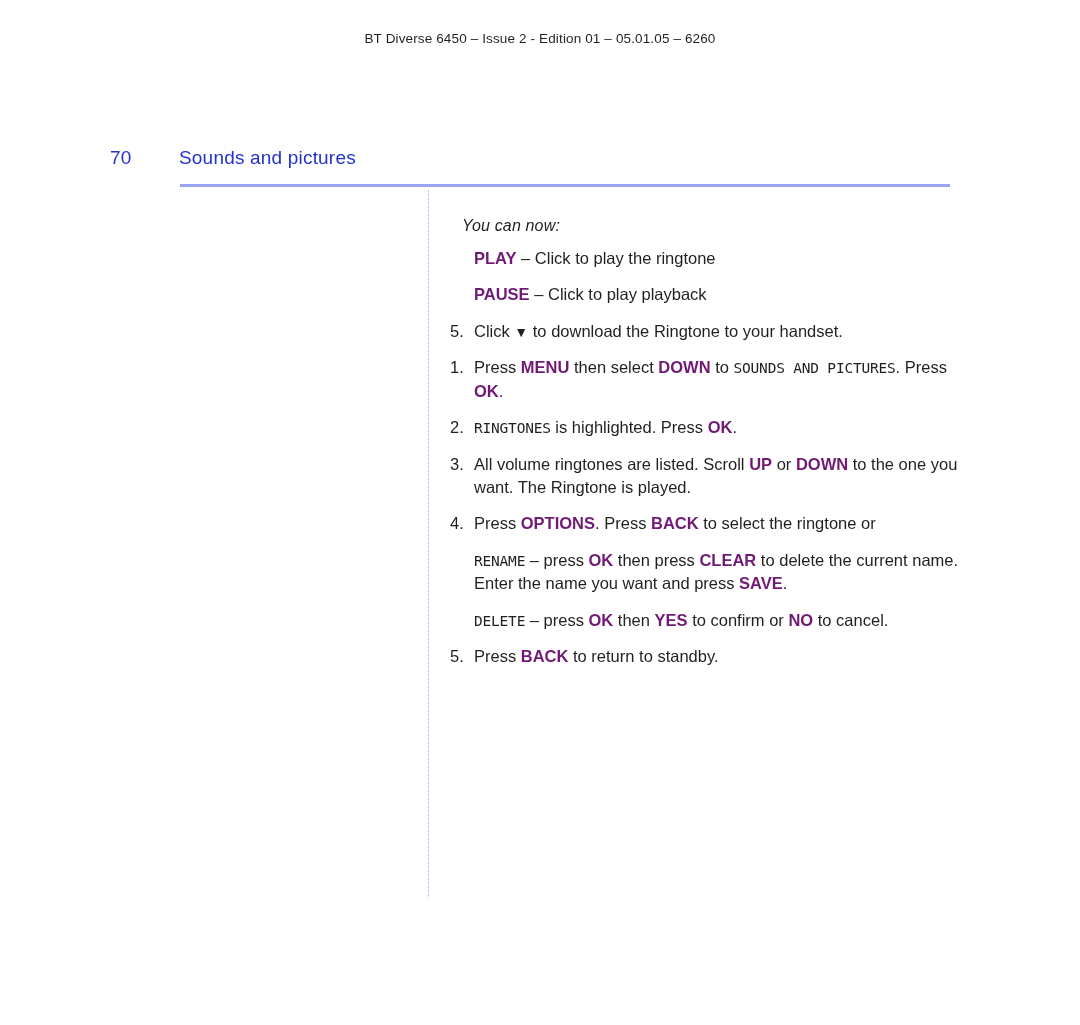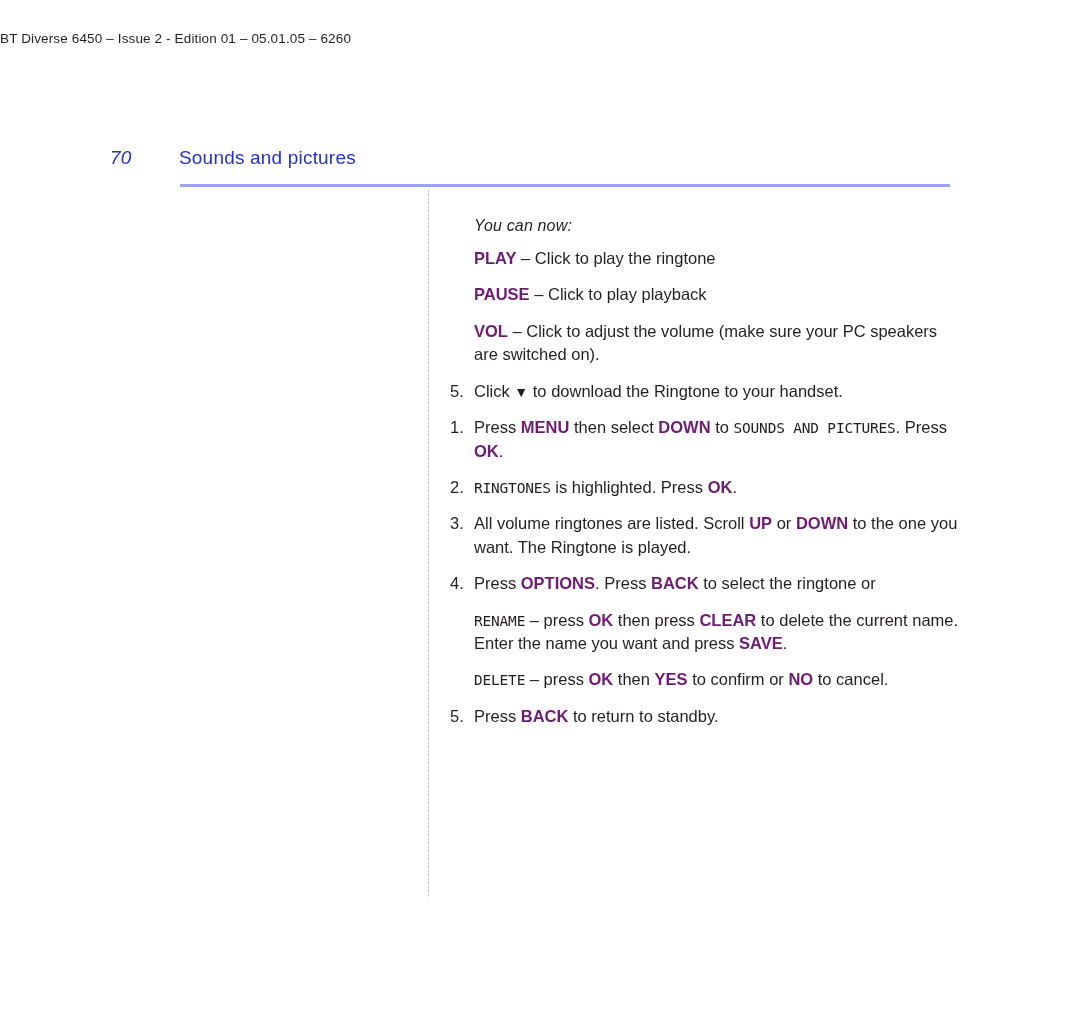--- a/index.html
+++ b/index.html
@@ -15,34 +15,34 @@
     color: #231f20;
     overflow: hidden;
   }
 
   
   .running-header {
     position: absolute;
     top: 31px;
     left: 0;
     width: 1080px;
+    text-align: center;
     font-size: 13.5px;
     color: #231f20;
     letter-spacing: 0.01em;
   }
 
   
   .page-num {
     position: absolute;
     top: 147px;
     left: 110px;
     font-size: 19px;
     color: #2233cc;
     letter-spacing: 0.01em;
-    font-style: italic;
   }
   .section-title {
     position: absolute;
     top: 147px;
     left: 179px;
     font-size: 19px;
     color: #2233cc;
     letter-spacing: 0.01em;
   }
 
@@ -76,21 +76,21 @@
     top: 218px;
     left: 450px;
     width: 510px;
     font-size: 16.5px;
     line-height: 1.0;
   }
 
   .intro {
     font-style: italic;
     font-size: 16px;
-    margin: 0 0 13px 24px;
+    margin: 0 0 13px 12px;
     letter-spacing: 0.01em;
   }
 
   
   .def-line {
     margin: 0 0 13px 24px;
     line-height: 1.42;
   }
 
   
@@ -152,21 +152,20 @@
 <div class="h-rule"></div>
 <div class="v-rule"></div>
 
 <div class="content">
 
   <p class="intro">You can now:</p>
 
   <div id="definitions">
       <p class="def-line"><span class="key">PLAY</span><span> – Click to play the ringtone</span></p>
       <p class="def-line"><span class="key">PAUSE</span><span> – Click to play playback</span></p>
-      <p class="def-line"><span class="key">VOL</span><span> – Click to adjust the volume (make sure your PC speakers are switched on).</span></p>
     </div>
 
   <div id="step5-download">
       <p class="step"><span class="num">5.</span><span>Click </span><span class="tri">▼</span><span> to download the Ringtone to your handset.</span></p>
     </div>
 
 
   <div id="steps">
       <p class="step"><span class="num">1.</span><span>Press </span><span class="key">MENU</span><span> then select </span><span class="key">DOWN</span><span> to </span><span class="lcd">SOUNDS AND PICTURES</span><span>. Press </span><span class="key">OK</span><span>.</span></p>
       <p class="step"><span class="num">2.</span><span class="lcd">RINGTONES</span><span> is highlighted. Press </span><span class="key">OK</span><span>.</span></p>

